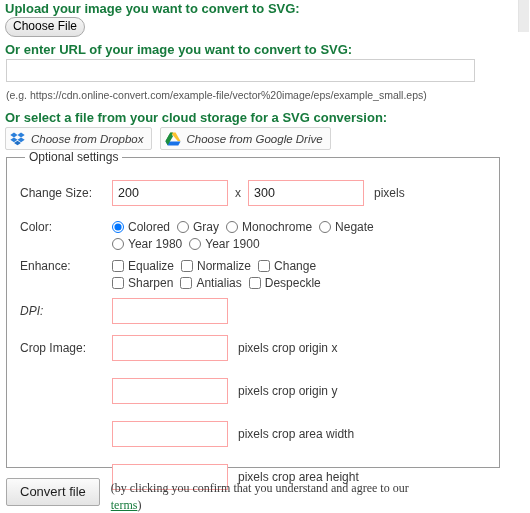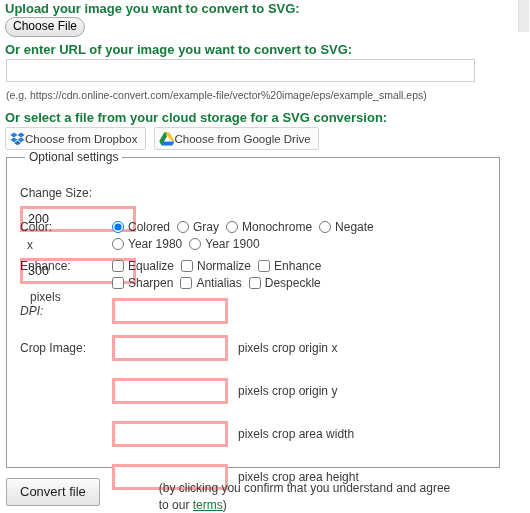--- a/index.html
+++ b/index.html
@@ -117,31 +117,33 @@
     position: absolute;
     left: 5px;
     top: 127px;
     display: flex;
     align-items: center;
     gap: 8px;
   }
   .cloud-btn {
     display: flex;
     align-items: center;
+    gap: 6px;
     background: #fbfbfb;
     border: 1px solid #d5d5d5;
     border-radius: 2px;
     padding: 2px 7px 2px 4px;
     font-size: 11.5px;
     color: #3b3b3b;
     height: 17px;
     box-sizing: content-box;
     cursor: pointer;
     font-family: "Liberation Sans", sans-serif;
     white-space: nowrap;
+    font-style: italic;
   }
   .cloud-btn svg { display: block; }
 
   
   .optional-fieldset {
     position: absolute;
     left: 6px;
     top: 157px;
     width: 494px;
     height: 311px;
@@ -169,21 +171,21 @@
   .flabel {
     width: 92px;
     font-size: 12px;
     color: #3a3a3a;
     font-family: "Liberation Sans", sans-serif;
     flex: none;
   }
 
   .txtin {
     box-sizing: border-box;
-    border: 3px solid #fca5a5;
+    border: 1px solid #fca5a5;
     background: #ffffff;
     height: 26px;
     font-family: "Liberation Sans", sans-serif;
     font-size: 12.5px;
     color: #222;
     padding: 2px 5px;
     outline: none;
   }
   .sz { width: 116px; }
   .xsep {
@@ -242,22 +244,21 @@
     padding: 6px 13px;
     cursor: pointer;
     line-height: 14px;
   }
   .terms-text {
     font-size: 12px;
     color: #3a3a3a;
     line-height: 17px;
     max-width: 300px;
     padding-top: 2px;
-    font-family: Liberation Sans, sans-serif;
-    margin-left: 48px;
+    font-family: Liberation Serif, serif;
   }
   .terms-link {
     color: #167a3c;
     text-decoration: underline;
   }
 </style>
 </head>
 <body>
 
 <div class="page">
@@ -298,21 +299,21 @@
           <path d="M5.7 0.5 L0.4 10.0 L2.85 14.3 L8.5 4.6 Z" fill="#1e8e3e"></path>
         </svg>
       </span>
       <span>Choose from Google Drive</span>
     </div>
   </div>
 
   <div class="optional-fieldset">
     <div class="legend">Optional settings</div>
 
-    <div class="frow" style="left:13px; top:22px;flex-direction:column;">
+    <div class="frow" style="left:13px; top:22px;">
       <span class="flabel" style="line-height:26px;">Change Size:</span>
       <input class="txtin sz" type="text" value="200" style="">
       <span class="xsep">x</span>
       <input class="txtin sz" type="text" value="300" style="">
       <span class="pixlabel">pixels</span>
     </div>
 
     <div class="frow" style="left:13px; top:62px;">
       <span class="flabel">Color:</span>
       <div class="opts">
@@ -354,21 +355,21 @@
           <label class="opt">
             <input type="checkbox" style="">
             <span>Equalize</span>
           </label>
           <label class="opt">
             <input type="checkbox" style="">
             <span>Normalize</span>
           </label>
           <label class="opt">
             <input type="checkbox" style="">
-            <span>Enhance</span>
+            <span>Change</span>
           </label>
         </div>
         <div class="optline">
           <label class="opt">
             <input type="checkbox" style="">
             <span>Sharpen</span>
           </label>
           <label class="opt">
             <input type="checkbox" style="">
             <span>Antialias</span>

